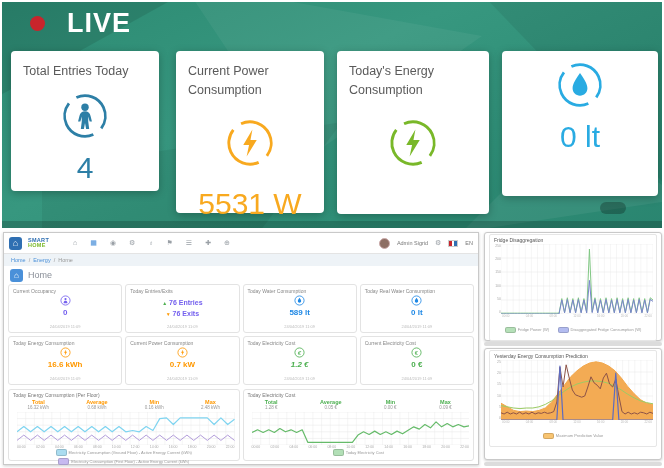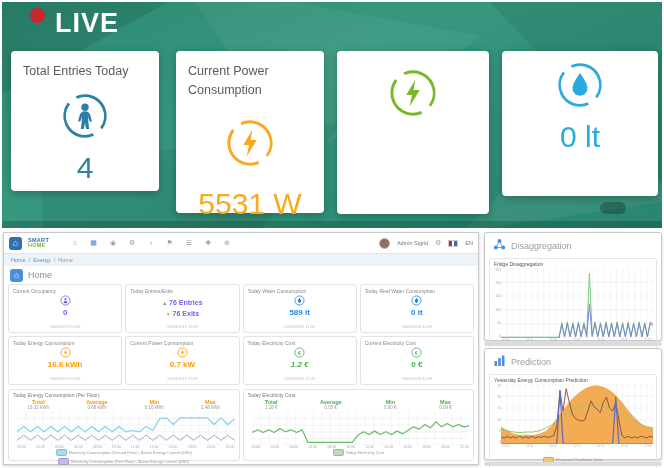--- a/index.html
+++ b/index.html
@@ -9,21 +9,21 @@
   .hero{position:absolute;left:2px;top:2px;width:660px;height:226px;background:linear-gradient(155deg,#2c8a72,#37977f 40%,#2f8f77 70%,#2a8570);overflow:hidden;}
   .poly{position:absolute;}
   .p1{left:-40px;top:-30px;width:260px;height:130px;background:rgba(0,0,0,.10);clip-path:polygon(0 0,100% 0,10% 100%);}
   .p2{left:180px;top:-20px;width:300px;height:180px;background:rgba(255,255,255,.05);clip-path:polygon(0 0,100% 30%,40% 100%);}
   .p3{left:430px;top:-10px;width:240px;height:200px;background:rgba(0,0,0,.07);clip-path:polygon(20% 0,100% 0,100% 100%);}
   .p4{left:40px;top:120px;width:300px;height:120px;background:rgba(0,0,0,.06);clip-path:polygon(0 40%,100% 0,70% 100%,0 100%);}
   .p5{left:460px;top:120px;width:220px;height:110px;background:rgba(255,255,255,.06);clip-path:polygon(0 100%,50% 0,100% 70%);}
   .hero-bottom{position:absolute;left:0;bottom:0;width:100%;height:7px;background:rgba(0,0,0,.18);}
   .stone{position:absolute;left:598px;top:200px;width:26px;height:12px;border-radius:6px;background:rgba(0,0,0,.25);}
 
-  .live-row{position:absolute;left:28px;top:6px;display:flex;gap:10px;}
+  .live-row{position:absolute;left:28px;top:6px;display:flex;align-items:center;gap:22px;}
   .live-dot{width:15px;height:15px;border-radius:50%;background:#c8252c;}
   .live-text{color:#fff;font-size:27px;font-weight:bold;letter-spacing:1px;}
 
   .hcard{position:absolute;background:#fff;border-radius:4px;box-shadow:0 2px 8px rgba(0,0,0,.25);text-align:center;}
   .hc1{left:9px;top:49px;width:148px;height:140px;}
   .hc2{left:174px;top:49px;width:148px;height:162px;}
   .hc3{left:335px;top:49px;width:152px;height:163px;}
   .hc4{left:500px;top:49px;width:156px;height:145px;}
   .hcard .t{font-size:12.5px;color:#5a5a5a;text-align:left;padding:11px 8px 0 12px;line-height:1.55;}
   .icon-wrap{margin-top:8px;}
@@ -132,20 +132,21 @@
       <div class="icon-wrap" style="margin-top: 16px; color: rgb(248, 169, 31);">
         <svg width="52" height="52" viewBox="0 0 54 54">
           <circle cx="27" cy="27" r="22" fill="none" stroke="currentColor" stroke-width="3" stroke-dasharray="58 11" transform="rotate(-115 27 27)"></circle>
           <path d="M29.5 13 L20 29 L26 29 L23.5 41 L34 24 L27.5 24 Z" fill="currentColor"></path>
         </svg>
       </div>
       <div class="big" style="margin-top: 14px; color: rgb(248, 169, 31);">5531 W</div>
     </div>
 
     <div class="hcard hc3">
+      <div class="t">Today's Energy Consumption</div>
       <div class="icon-wrap" style="margin-top: 16px; color: rgb(121, 184, 41);">
         <svg width="52" height="52" viewBox="0 0 54 54">
           <circle cx="27" cy="27" r="22" fill="none" stroke="currentColor" stroke-width="3" stroke-dasharray="58 11" transform="rotate(-115 27 27)"></circle>
           <path d="M29.5 13 L20 29 L26 29 L23.5 41 L34 24 L27.5 24 Z" fill="currentColor"></path>
         </svg>
       </div>
     </div>
 
     <div class="hcard hc4">
       <div class="icon-wrap" style="margin-top: 9px; color: rgb(41, 171, 226);">
@@ -470,33 +471,20 @@
           <div class="pill">
               <span class="sw" style="background: rgb(178, 223, 182);"></span>
               <span>Today Electricity Cost</span>
             </div>
         </div>
       </div>
     </div>
   </div>
 
   <div class="rpanel disagg">
-    <div class="rp-head">
-      <span>
-        <svg width="13" height="13" viewBox="0 0 13 13">
-            <g fill="#4a90d9">
-              <circle cx="6.5" cy="3" r="2"></circle>
-              <circle cx="2.8" cy="9.5" r="2"></circle>
-              <circle cx="10.2" cy="9.5" r="2"></circle>
-              <path d="M6 3 L3 9.5 L10 9.5 Z" fill="none" stroke="#4a90d9" stroke-width="0.8"></path>
-            </g>
-          </svg>
-      </span>
-      <span class="rp-title">Disaggregation</span>
-    </div>
     <div class="rp-body">
       <div class="rp-ct">Fridge Disaggregation</div>
       <div class="rp-flex">
         <div class="yticks">
           <span>250</span>
             <span>200</span>
             <span>150</span>
             <span>100</span>
             <span>50</span>
             <span>0</span>
@@ -558,32 +546,20 @@
             <span class="sw" style="background: rgb(179, 188, 240);"></span>
             <span>Disaggregated Fridge Consumption (W)</span>
           </div>
       </div>
     </div>
   </div>
 
   <div class="graybar gb1"></div>
 
   <div class="rpanel predict">
-    <div class="rp-head">
-      <span>
-        <svg width="13" height="13" viewBox="0 0 13 13">
-            <g fill="#4a90d9">
-              <rect x="1.5" y="7" width="2.6" height="5" rx="0.6"></rect>
-              <rect x="5.2" y="4" width="2.6" height="8" rx="0.6"></rect>
-              <rect x="8.9" y="1.5" width="2.6" height="10.5" rx="0.6"></rect>
-            </g>
-          </svg>
-      </span>
-      <span class="rp-title">Prediction</span>
-    </div>
     <div class="rp-body">
       <div class="rp-ct">Yesterday Energy Consumption Prediction</div>
       <div class="rp-flex">
         <div class="yticks">
           <span>25</span>
             <span>20</span>
             <span>15</span>
             <span>10</span>
             <span>5</span>
             <span>0</span>

